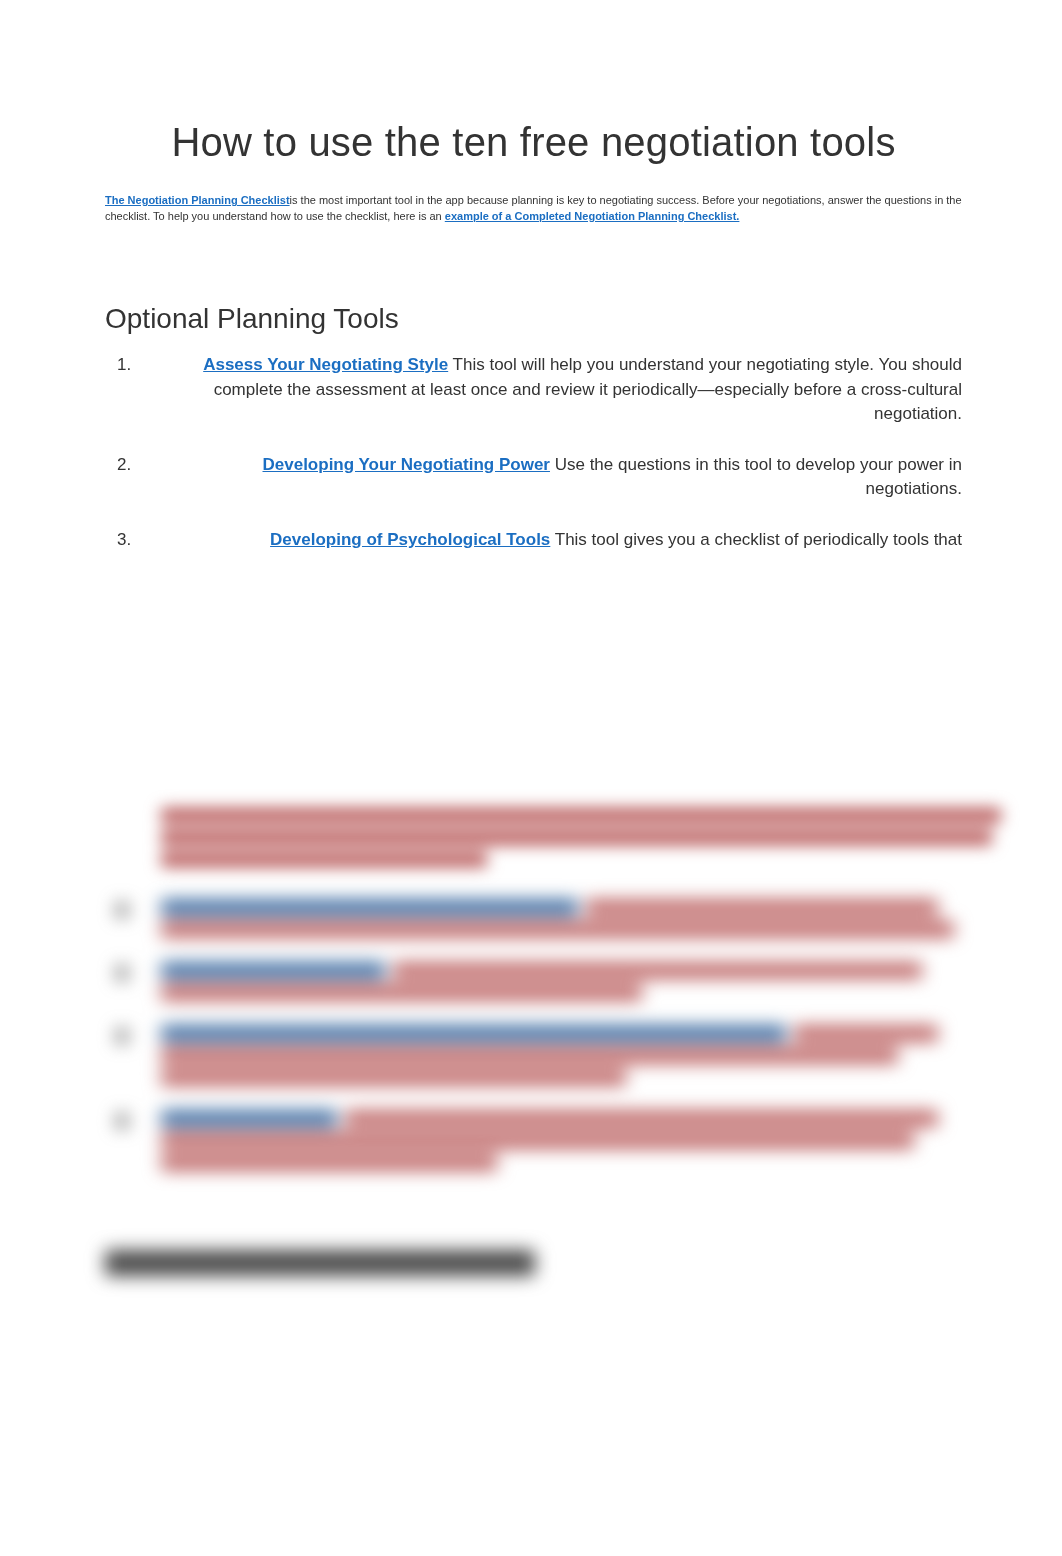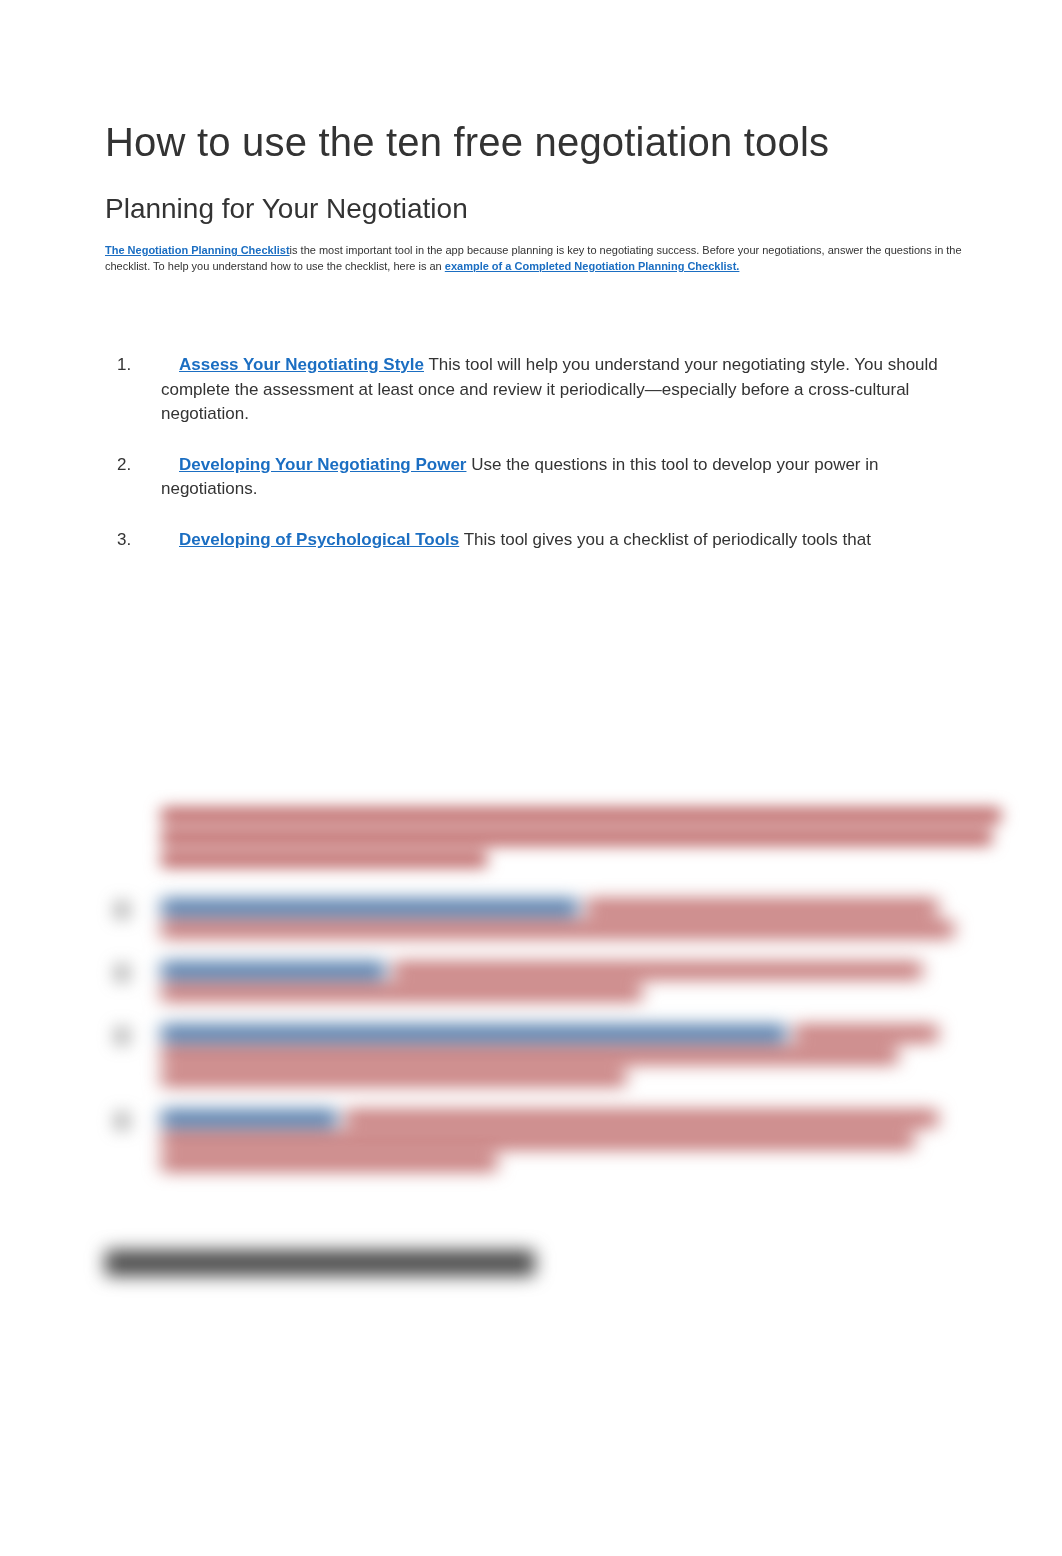--- a/index.html
+++ b/index.html
@@ -14,20 +14,21 @@
   .page {
     padding: 120px 100px 60px 105px;
   }
   h1 {
     font-family: Verdana, Geneva, sans-serif;
     font-weight: 400;
     font-size: 40px;
     color: #333333;
     margin-bottom: 28px;
     letter-spacing: 0.2px;
+    text-align: center;
   }
   h2 {
     font-family: Verdana, Geneva, sans-serif;
     font-weight: 400;
     font-size: 28px;
     color: #333333;
     margin-bottom: 18px;
   }
   .intro {
     font-size: 11px;
@@ -40,20 +41,21 @@
     font-weight: bold;
   }
   .link2 {
     color: #1b6ec2;
     font-weight: bold;
   }
   ol {
     list-style: none;
     counter-reset: li;
     padding-left: 0;
+    text-align: right;
   }
   ol > li {
     counter-increment: li;
     font-size: 17px;
     line-height: 1.45;
     color: #333333;
     padding-left: 56px;
     position: relative;
     margin-bottom: 26px;
   }
@@ -113,26 +115,26 @@
     filter: blur(8px);
   }
   .partial-blur .blur-line { margin-left: 56px; }
 </style>
 </head>
 <body>
 
 <div class="page">
   <h1>How to use the ten free negotiation tools</h1>
 
-  <h2>Planning for Your Negotiation</h2>
 
   <p class="intro">
     <a href="#" class="link">The Negotiation Planning Checklist</a><span>is the most important tool in the app because planning is key to negotiating success. Before your negotiations, answer the questions in the checklist. To help you understand how to use the checklist, here is an </span><a href="#" class="link2">example of a Completed Negotiation Planning Checklist.</a>
   </p>
 
+  <h2>Optional Planning Tools</h2>
 
   <ol>
     <li>
       <a href="#" class="item-link">Assess Your Negotiating Style</a><span> This tool will help you understand your negotiating style. You should complete the assessment at least once and review it periodically—especially before a cross-cultural negotiation.</span>
     </li>
     <li>
       <a href="#" class="item-link">Developing Your Negotiating Power</a><span> Use the questions in this tool to develop your power in negotiations.</span>
     </li>
     <li>
       <a href="#" class="item-link">Developing of Psychological Tools</a><span> This tool gives you a checklist of periodically tools that</span>

